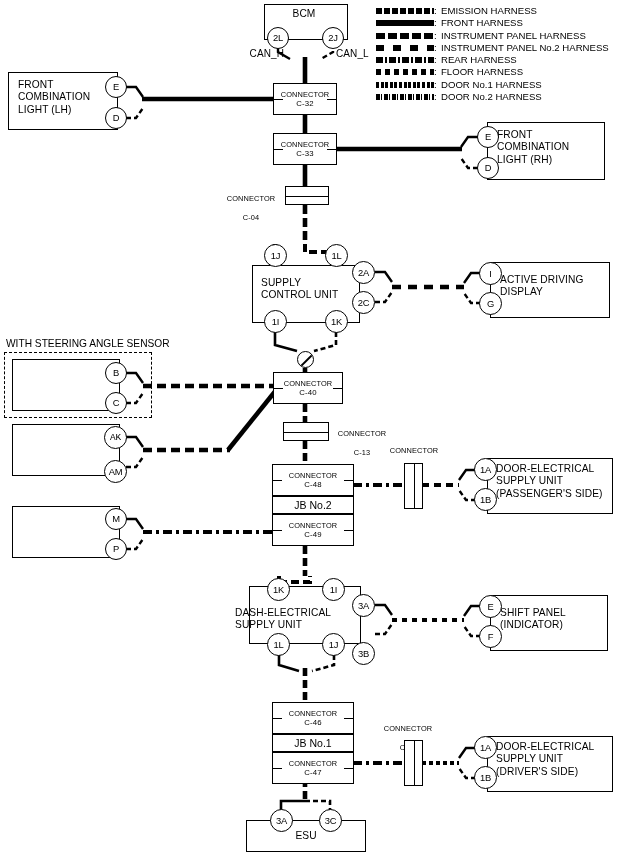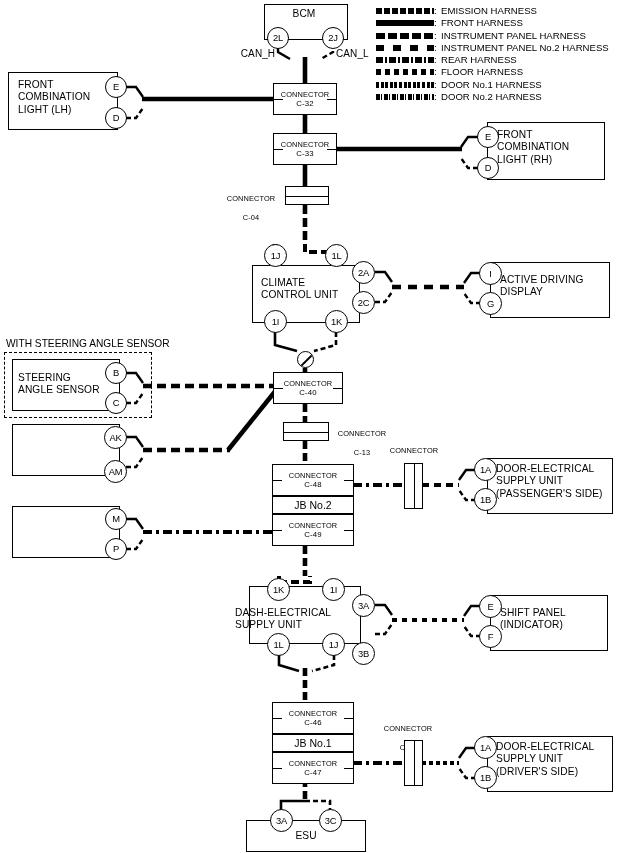--- a/index.html
+++ b/index.html
@@ -153,21 +153,21 @@
 
     <line x1="305" y1="779" x2="305" y2="802" stroke="#000" stroke-width="4.6" stroke-dasharray="8,4"></line>
     <path d="M305,801 L281,801 L281,810" fill="none" stroke="#000" stroke-width="2.6"></path>
     <path d="M305,801 L330,801 L330,810" fill="none" stroke="#000" stroke-width="2.6" stroke-dasharray="5,3"></path>
   </svg>
 
   <div class="box" style="left:264px;top:4px;width:84px;height:36px;"></div>
   <div class="box-label" style="left:264px;top:8px;width:80px;text-align:center;">BCM</div>
   <div class="pin" style="left:267px;top:27px;width:22px;height:22px;">2L</div>
   <div class="pin" style="left:322px;top:27px;width:22px;height:22px;">2J</div>
-  <div class="box-label" style="left:232px;top:48px;width:52px;text-align:center;font-size:10px;">CAN_H</div>
+  <div class="box-label" style="left:232px;top:48px;width:52px;text-align:right;font-size:10px;">CAN_H</div>
   <div class="box-label" style="left:336px;top:48px;width:52px;text-align:left;font-size:10px;">CAN_L</div>
 
   <div class="box" style="left:8px;top:72px;width:110px;height:58px;"></div>
   <div class="box-label" style="left:18px;top:79px;width:100px;">FRONT
 COMBINATION
 LIGHT (LH)</div>
   <div class="pin" style="left:105px;top:76px;width:22px;height:22px;">E</div>
   <div class="pin" style="left:105px;top:107px;width:22px;height:22px;">D</div>
 
   <div class="conn notch" style="left:273px;top:83px;width:64px;height:32px;">
@@ -189,21 +189,21 @@
 
   <div class="jointH" style="left:285px;top:186px;width:44px;height:19px;">
       <div class="mid"></div>
     </div>
   <div class="connlab" style="left:222px;top:185px;width:58px;">
     <span>CONNECTOR</span><br>
     <span>C-04</span>
   </div>
 
   <div class="box" style="left:252px;top:265px;width:108px;height:58px;"></div>
-  <div class="box-label" style="left:261px;top:277px;width:106px;">CLIMATE
+  <div class="box-label" style="left:261px;top:277px;width:106px;">SUPPLY
 CONTROL UNIT</div>
   <div class="pin" style="left:264px;top:244px;width:23px;height:23px;">1J</div>
   <div class="pin" style="left:325px;top:244px;width:23px;height:23px;">1L</div>
   <div class="pin" style="left:264px;top:310px;width:23px;height:23px;">1I</div>
   <div class="pin" style="left:325px;top:310px;width:23px;height:23px;">1K</div>
   <div class="pin" style="left:352px;top:261px;width:23px;height:23px;">2A</div>
   <div class="pin" style="left:352px;top:291px;width:23px;height:23px;">2C</div>
 
   <div class="box" style="left:490px;top:262px;width:120px;height:56px;"></div>
   <div class="box-label" style="left:500px;top:274px;width:112px;">ACTIVE DRIVING
@@ -212,27 +212,25 @@
   <div class="pin" style="left:479px;top:292px;width:23px;height:23px;">G</div>
 
   <div class="splice" style="left:297px;top:351px;">
       <i></i>
     </div>
 
   <div class="optlabel" style="left:6px;top:338px;">WITH STEERING ANGLE SENSOR</div>
   <div class="optframe" style="left:4px;top:352px;width:148px;height:66px;"></div>
 
   <div class="box" style="left:12px;top:359px;width:108px;height:52px;"></div>
-  <div class="box-label" style="left:18px;top:372px;width:104px;">STEERING
-ANGLE SENSOR</div>
   <div class="pin" style="left:105px;top:362px;width:22px;height:22px;">B</div>
   <div class="pin" style="left:105px;top:392px;width:22px;height:22px;">C</div>
 
   <div class="box" style="left:12px;top:424px;width:108px;height:52px;"></div>
-  <div class="pin" style="left:104px;top:426px;width:23px;height:23px;">AK</div>
+  <div class="pin" style="left:104px;top:426px;width:23px;height:23px;font-family:Liberation Mono, monospace;">AK</div>
   <div class="pin" style="left:104px;top:460px;width:23px;height:23px;text-align:center;">AM</div>
 
   <div class="box" style="left:12px;top:506px;width:108px;height:52px;"></div>
   <div class="pin" style="left:105px;top:508px;width:22px;height:22px;">M</div>
   <div class="pin" style="left:105px;top:538px;width:22px;height:22px;">P</div>
 
   <div class="conn notch" style="left:273px;top:372px;width:70px;height:32px;">
     <span class="c1">CONNECTOR</span>
     <span class="c2">C-40</span>
   </div>

